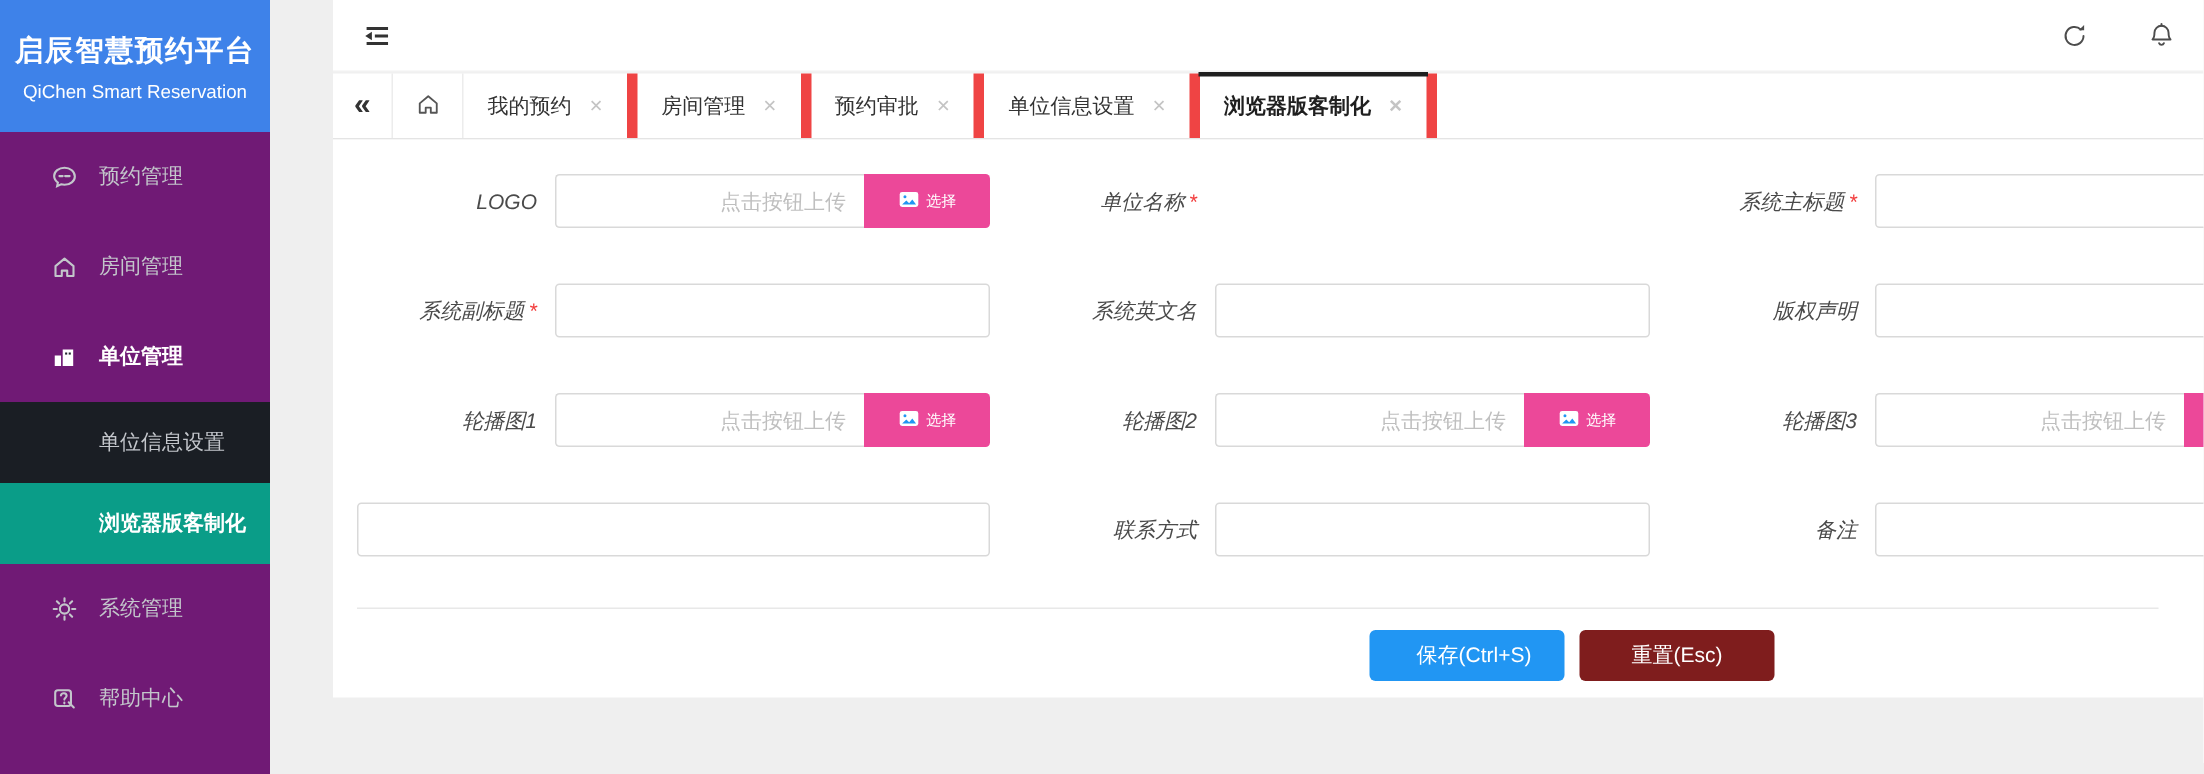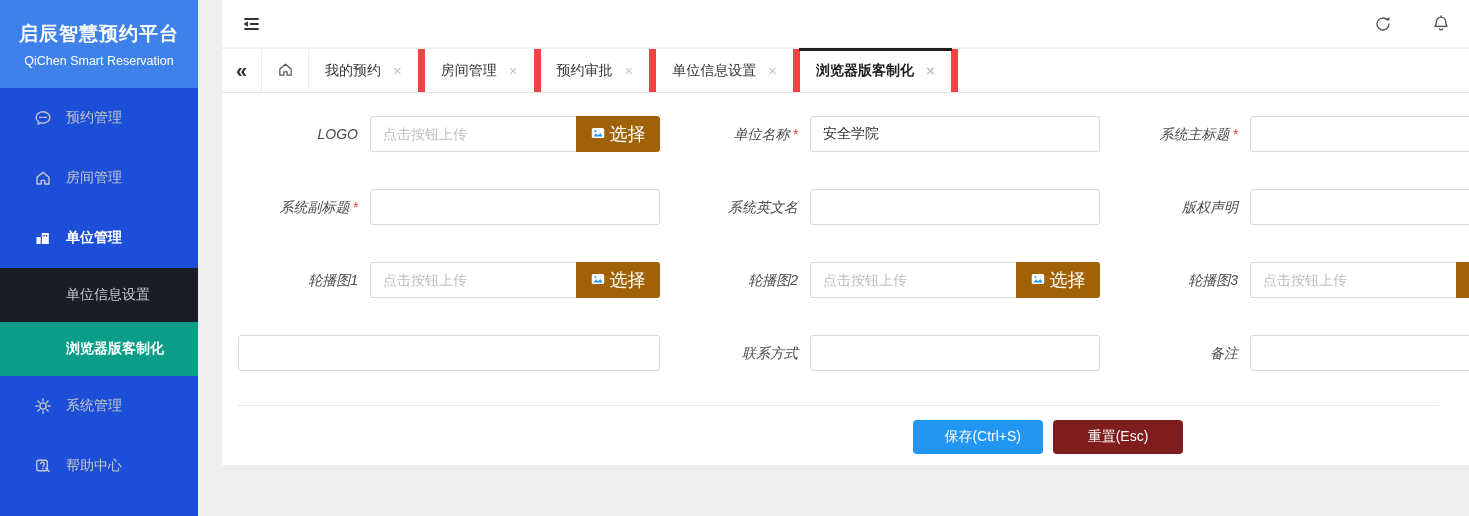--- a/index.html
+++ b/index.html
@@ -8,22 +8,22 @@
     font-family:"Liberation Sans","DejaVu Sans",sans-serif;
     background:#efefef;
     position:relative;
     overflow:hidden;
     font-size:14px;
     color:#333;
   }
 
   
   .sidebar {
-    position:absolute; left:0; top:0; width:198px; height:516px;
-    background:#1d4ed8; z-index:5;
+    position:absolute; left:0; top:0; width:180px; height:516px;
+    background:#701a75; z-index:5;
   }
   .brand {
     height:88px; background:#3e82e9; color:#fff;
     display:flex; flex-direction:column; align-items:center; justify-content:center;
   }
   .brand-title { font-size:19px; font-weight:bold; letter-spacing:1px; }
   .brand-sub { font-size:12.5px; margin-top:7px; }
   .menu-item {
     height:60px; display:flex; align-items:center; padding-left:34px;
     color:#c3c6cb; cursor:pointer;
@@ -96,24 +96,24 @@
     line-height:36px; color:#4a4a4a; font-size:14px;font-style:italic;
   }
   .req { color:#f23c3c; margin-left:3px; }
   .control { flex:1; display:flex; height:36px; }
   .control input {
     flex:1; min-width:0; height:36px; border:1px solid #d9d9d9; border-radius:3px;
     padding:0 12px; font-size:14px; color:#333; outline:none;
     font-family:"Liberation Sans","DejaVu Sans",sans-serif;
   }
   .control input::placeholder { color:#bfbfbf; }
-  .control.upload input { border-radius:3px 0 0 3px; border-right:none; }
+  .control.upload input { border-radius:3px 0 0 3px; border-right:none;text-align:right; }
   .sel-btn {
-    flex:0 0 84px; height:36px; background:#a16207; color:#fff; border:none;
-    border-radius:0 3px 3px 0; font-size:18px; cursor:pointer;
+    flex:0 0 84px; height:36px; background:#ec4899; color:#fff; border:none;
+    border-radius:0 3px 3px 0; font-size:10px; cursor:pointer;
     display:flex; align-items:center; justify-content:center; gap:5px;
     font-family:"Liberation Sans","DejaVu Sans",sans-serif;
   }
   .divider { border-top:1px solid #e8e8e8; margin-top:34px; }
   .btn-row {
     display:flex; justify-content:flex-end; margin-top:14px; padding-right:256px; gap:10px;
   }
   .btn {
     height:34px; min-width:130px; padding:0 22px; border:none; border-radius:4px;
     color:#fff; font-size:14px; cursor:pointer;
@@ -262,23 +262,20 @@
                 <circle cx="4.3" cy="5.2" r="1" fill="#2196f3"></circle>
                 <path d="M2.4 10.4l2.8-2.8 1.9 1.9 2.1-2.5 2.5 3.4z" fill="#2196f3"></path>
               </svg></span>
           <span>选择</span>
         </button>
       </div>
     </div>
 
     <div class="field">
       <label class="field-label"><span>单位名称</span><span class="req">*</span></label>
-      <div class="control">
-        <input type="text" value="安全学院" style="">
-      </div>
     </div>
 
     <div class="field">
       <label class="field-label"><span>系统主标题</span><span class="req">*</span></label>
       <div class="control">
         <input type="text" style="">
       </div>
     </div>
 
     <div class="field">

